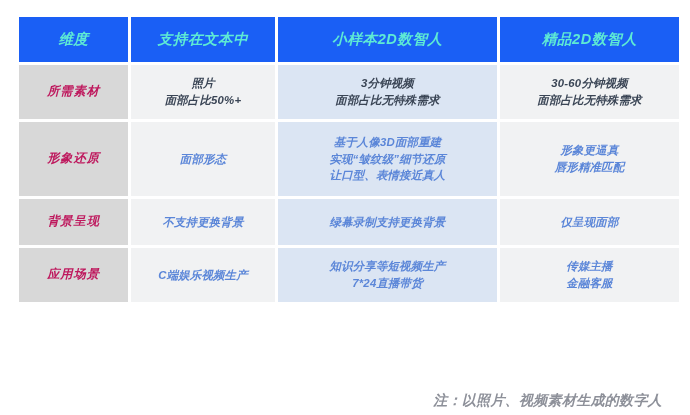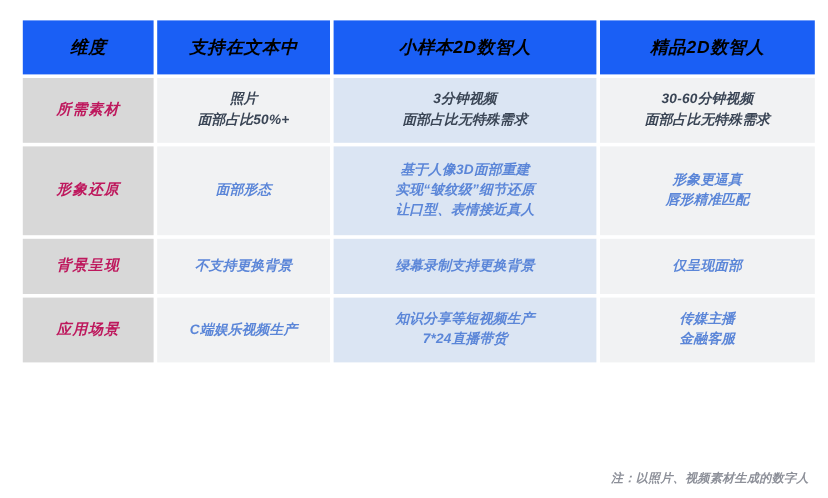--- a/index.html
+++ b/index.html
@@ -32,21 +32,21 @@
     table-layout: fixed;
   }
 
   .comparison-table col.c-dim   { width: 109px; }
   .comparison-table col.c-photo { width: 144px; }
   .comparison-table col.c-small { width: 219px; }
   .comparison-table col.c-fine  { width: 179px; }
 
   .comparison-table th {
     background: #1A5FF5;
-    color: #000000;
+    color: #5eead4;
     font-size: 14.5px;
     font-weight: 700;
     font-style: italic;
     letter-spacing: 0.6px;
     height: 45px;
     padding: 0 4px;
     text-align: center;
     vertical-align: middle;
     border: 0;
   }
@@ -86,23 +86,23 @@
   td.tone-dark { color: #3a4555; }
   
   td.tone-blue { color: #5b86d8; }
 
   .row-h-sm td { height: 34px; }
   .row-h-md td { height: 42px; }
   .row-h-lg td { height: 62px; }
 
   .footnote {
     position: absolute;
-    right: 16px;
+    right: 28px;
     top: 392px;
-    font-size: 10px;
+    font-size: 14px;
     font-style: italic;
     font-weight: 700;
     color: #8d9099;
     letter-spacing: 0.3px;
     white-space: nowrap;
   }
 </style>
 </head>
 <body>
 

